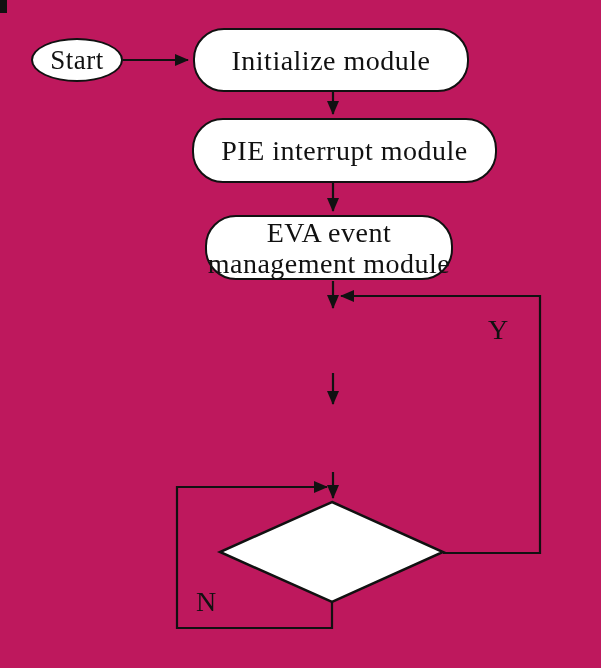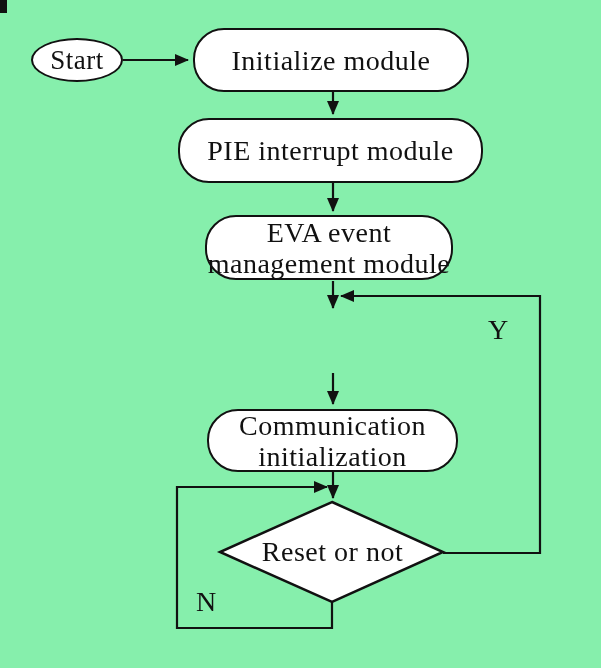--- a/index.html
+++ b/index.html
@@ -4,21 +4,21 @@
 <style>
   html, body {
     margin: 0;
     padding: 0;
     background: #ffffff;
   }
   .canvas {
     position: relative;
     width: 601px;
     height: 668px;
-    background: #86efac;
+    background: #be185d;
     overflow: hidden;
     font-family: "Liberation Serif", "DejaVu Serif", serif;
     color: #111111;
   }
   .wires {
     position: absolute;
     left: 0;
     top: 0;
     z-index: 1;
   }
@@ -96,30 +96,27 @@
 
     <polyline points="332,602 332,628 177,628 177,487 327,487" fill="none" stroke="#111111" stroke-width="2.2" marker-end="url(#arrow)"></polyline>
 
     <polygon points="332,502 443,552 332,602 220,552" fill="#ffffff" stroke="#111111" stroke-width="2.5"></polygon>
   </svg>
 
   <div class="node ellipse" style="left:31px; top:38px; width:92px; height:44px;">Start</div>
 
   <div class="node" style="left:193px; top:28px; width:276px; height:64px;">Initialize module</div>
 
-  <div class="node" style="left:178px; top:118px; width:305px; height:65px;">PIE interrupt module</div>
+  <div class="node" style="left:192px; top:118px; width:305px; height:65px;">PIE interrupt module</div>
 
   <div class="node" style="left:205px; top:215px; width:248px; height:65px;">EVA event
 management module</div>
 
 
-  <div class="node" style="left:207px; top:409px; width:251px; height:63px;">Communication
-initialization</div>
 
-  <div class="diamond-label" style="left:240px; top:534px; width:185px; height:36px;">Reset or not</div>
 
   <div class="branch-label" style="left:488px; top:314px;">Y</div>
 
   <div class="branch-label" style="left:196px; top:586px;">N</div>
 
   <div class="corner-mark"></div>
 
 </div>
 
 </body></html>

